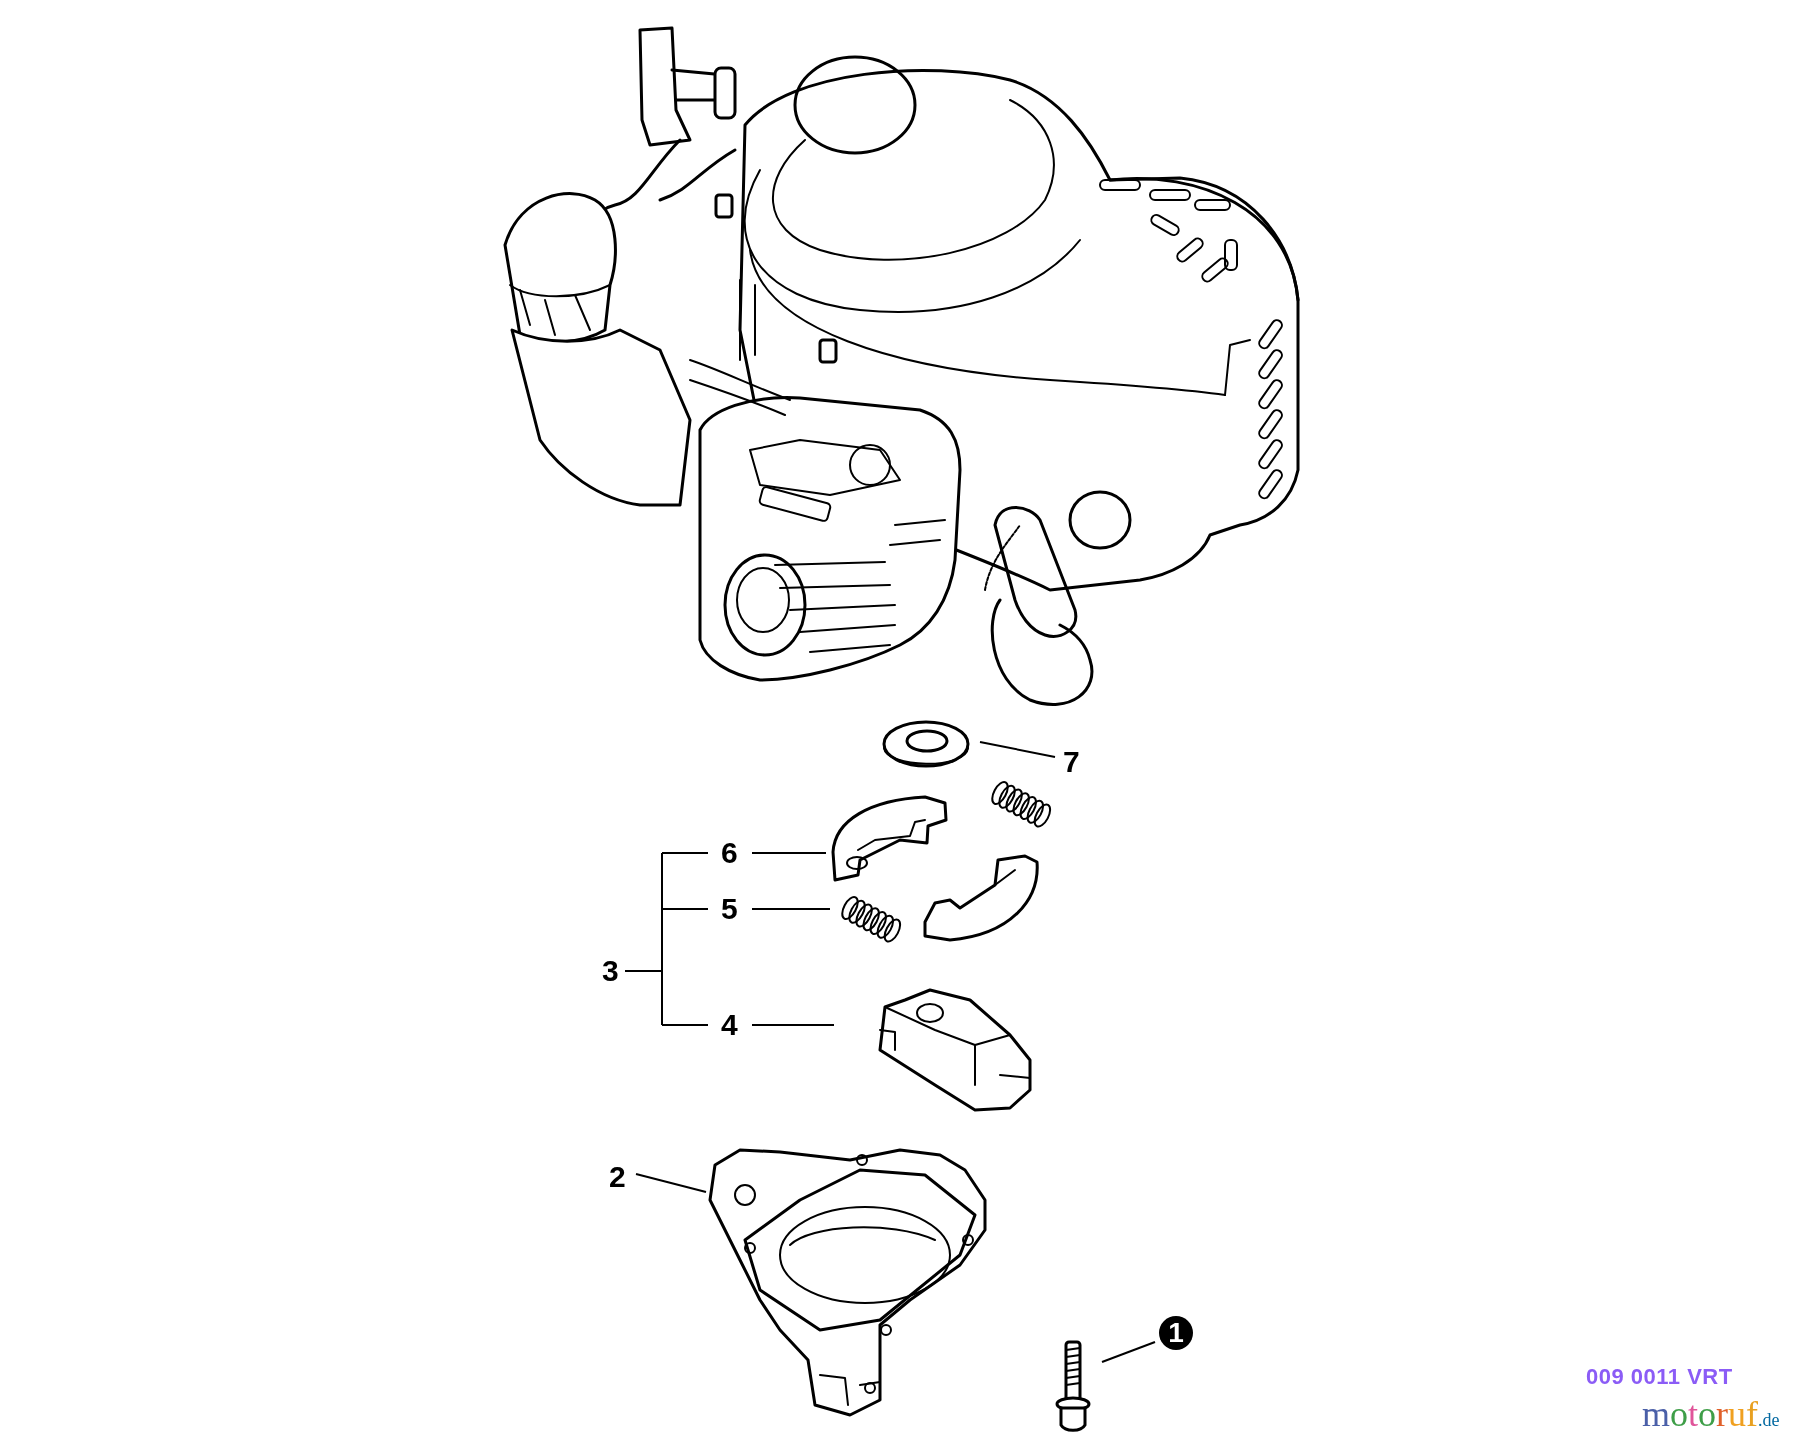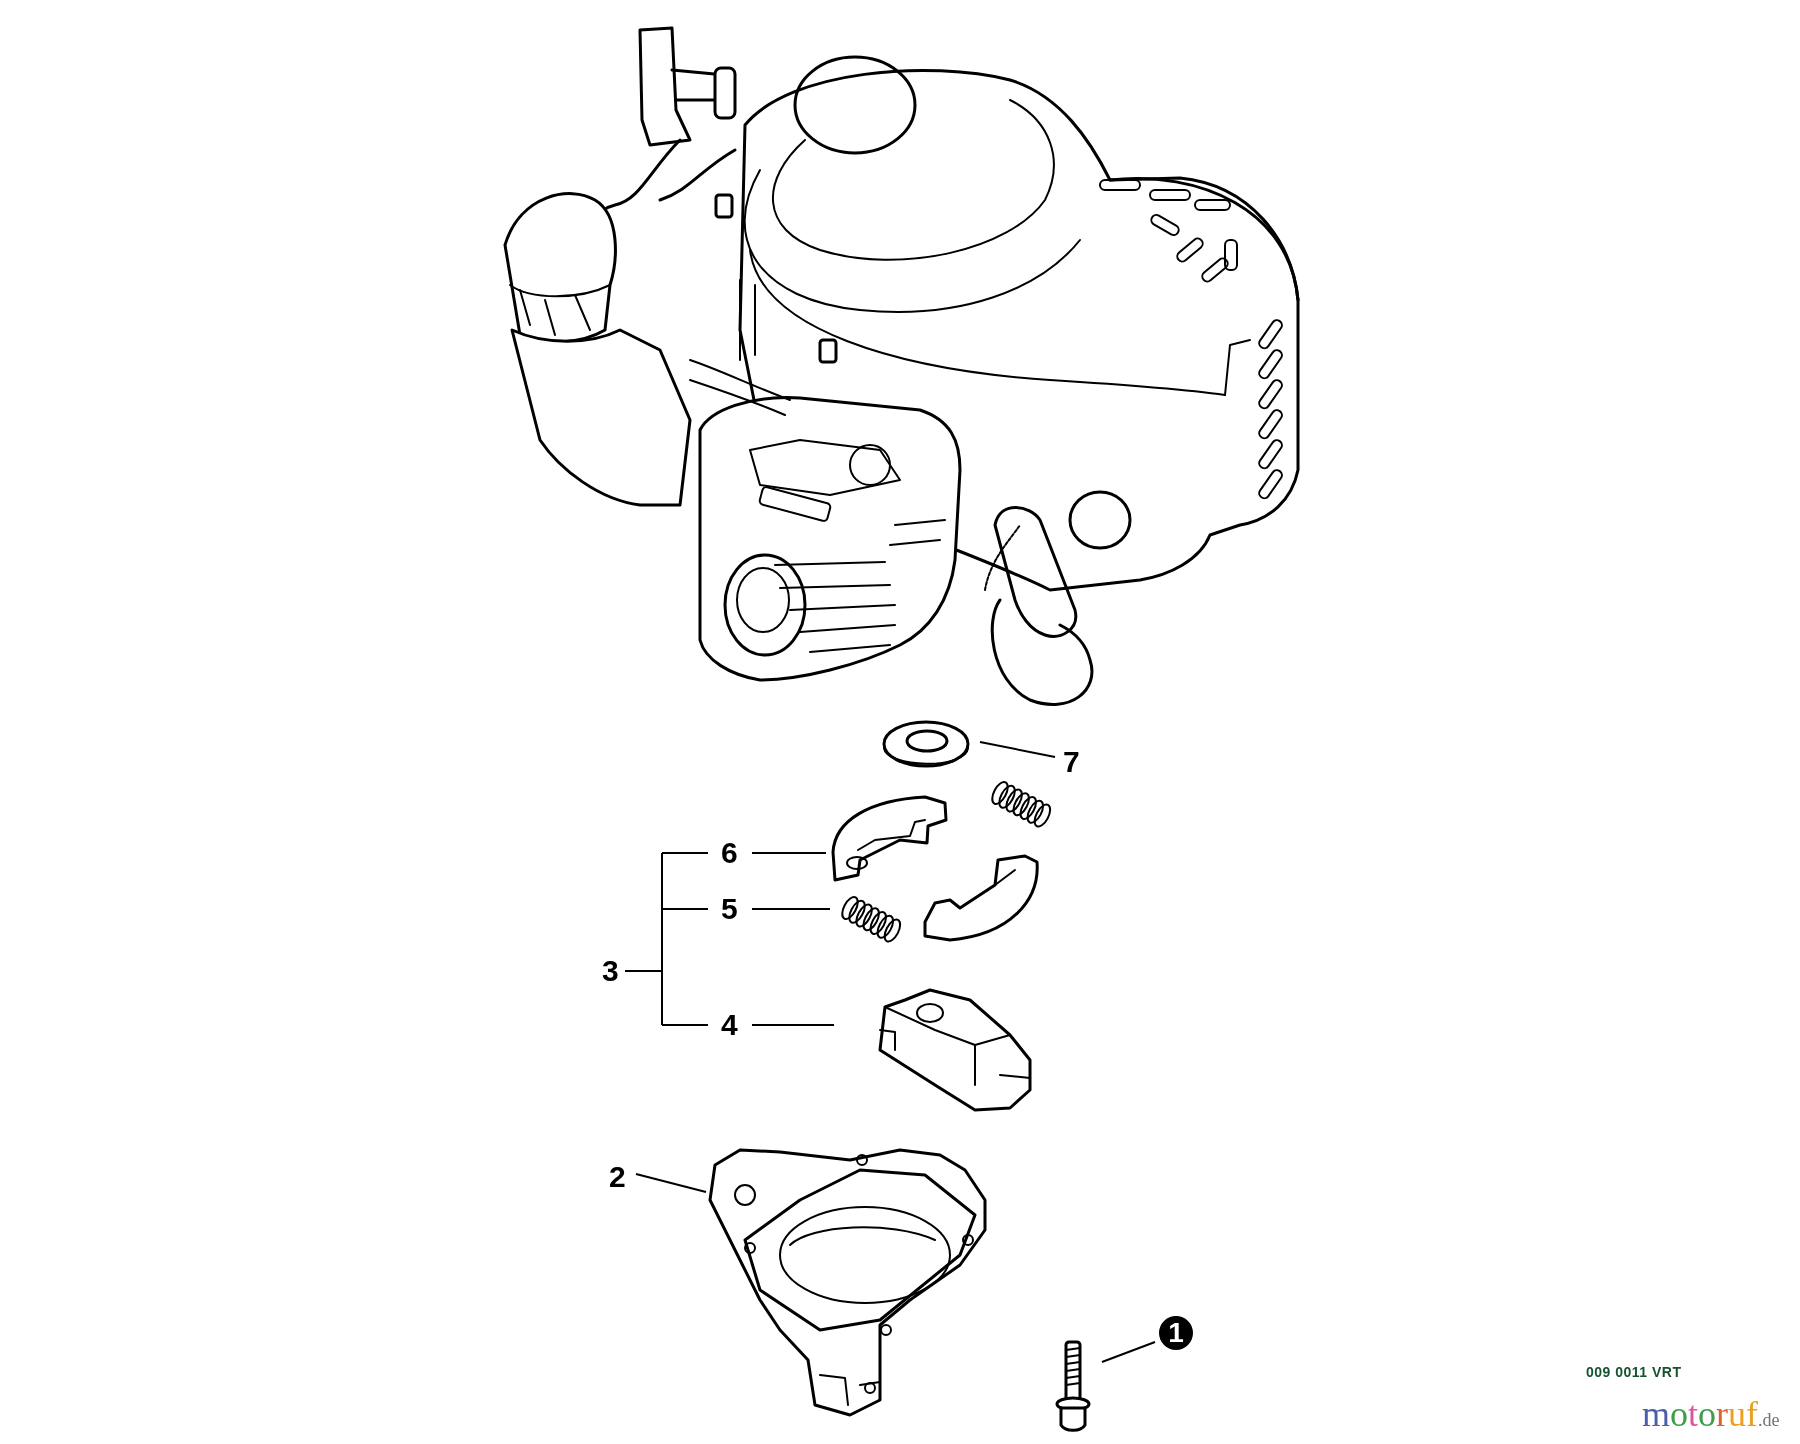--- a/index.html
+++ b/index.html
@@ -4,23 +4,23 @@
 <style>
   html, body { margin: 0; padding: 0; background: #ffffff; }
   body { width: 1800px; height: 1444px; position: relative; overflow: hidden; font-family: "Liberation Sans", sans-serif; }
   #diagram { position: absolute; left: 0; top: 0; width: 1800px; height: 1444px; }
   .ln { fill: none; stroke: #000; stroke-width: 3; stroke-linejoin: round; stroke-linecap: round; }
   .ln2 { fill: none; stroke: #000; stroke-width: 2; stroke-linejoin: round; stroke-linecap: round; }
   .lnf { fill: #fff; stroke: #000; stroke-width: 3; stroke-linejoin: round; }
   .lead { stroke: #000; stroke-width: 2; fill: none; }
   .callout { position: absolute; font-family: "Liberation Sans", sans-serif; font-weight: bold; font-size: 30px; color: #000; line-height: 1; }
   .callout-circle { position: absolute; width: 34px; height: 34px; border-radius: 50%; background: #000; color: #fff; font-family: "Liberation Sans", sans-serif; font-weight: bold; font-size: 28px; text-align: center; line-height: 34px; }
-  .drawing-code { position: absolute; left: 1586px; top: 1364px; font-family: "Liberation Sans", sans-serif; font-weight: bold; font-size: 14px; color: #14532d; letter-spacing: 0.5px; }
+  .drawing-code { position: absolute; left: 1586px; top: 1364px; font-family: "Liberation Sans", sans-serif; font-weight: bold; font-size: 22px; color: #8b5cf6; letter-spacing: 0.5px; }
   .logo { position: absolute; left: 1642px; top: 1396px; font-family: "Liberation Serif", serif; font-size: 36px; line-height: 1; white-space: nowrap; }
-  .logo .tld { font-size: 18px; color: #737373; }
+  .logo .tld { font-size: 18px; color: #0369a1; }
 </style>
 </head>
 <body>
 
 <svg id="diagram" viewBox="0 0 1800 1444" xmlns="http://www.w3.org/2000/svg">
 
   <g>
 
     <path class="lnf" d="M745,125 C790,70 930,60 1010,80 C1060,95 1090,140 1110,180 L1180,178 C1250,185 1292,240 1298,300 L1298,470 C1292,500 1270,520 1240,525 L1210,535 C1200,560 1170,575 1140,580 L1050,590 C990,560 900,530 830,500 L760,430 L740,330 Z"></path>
 

